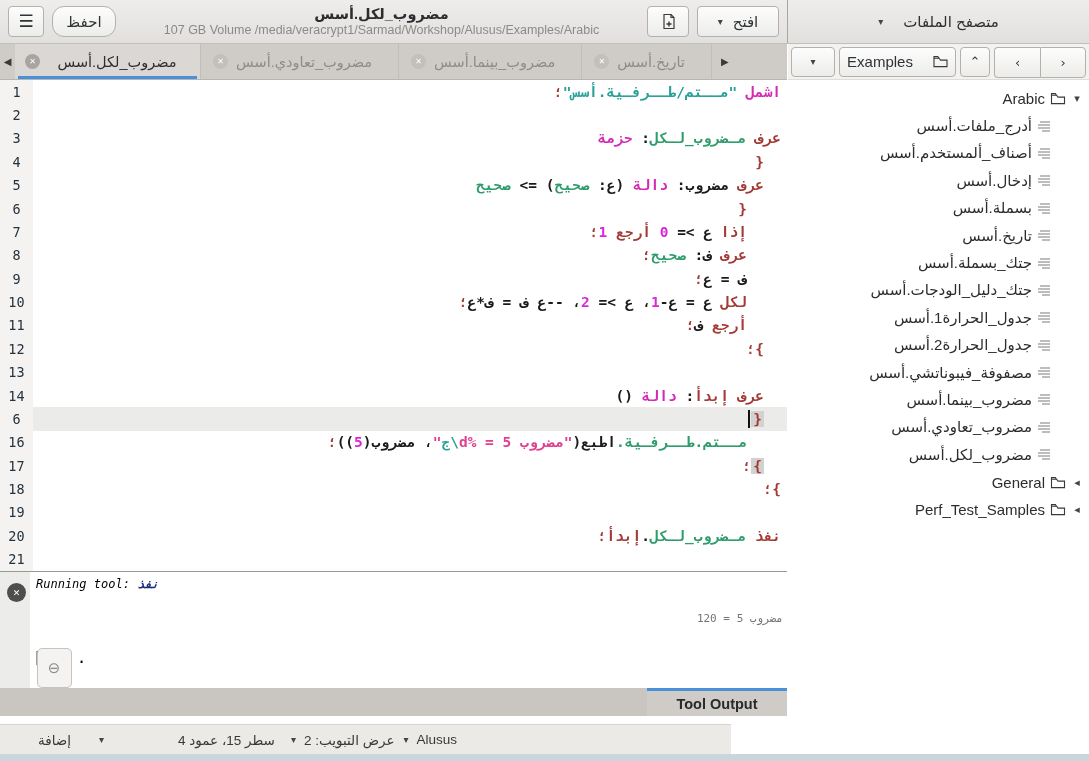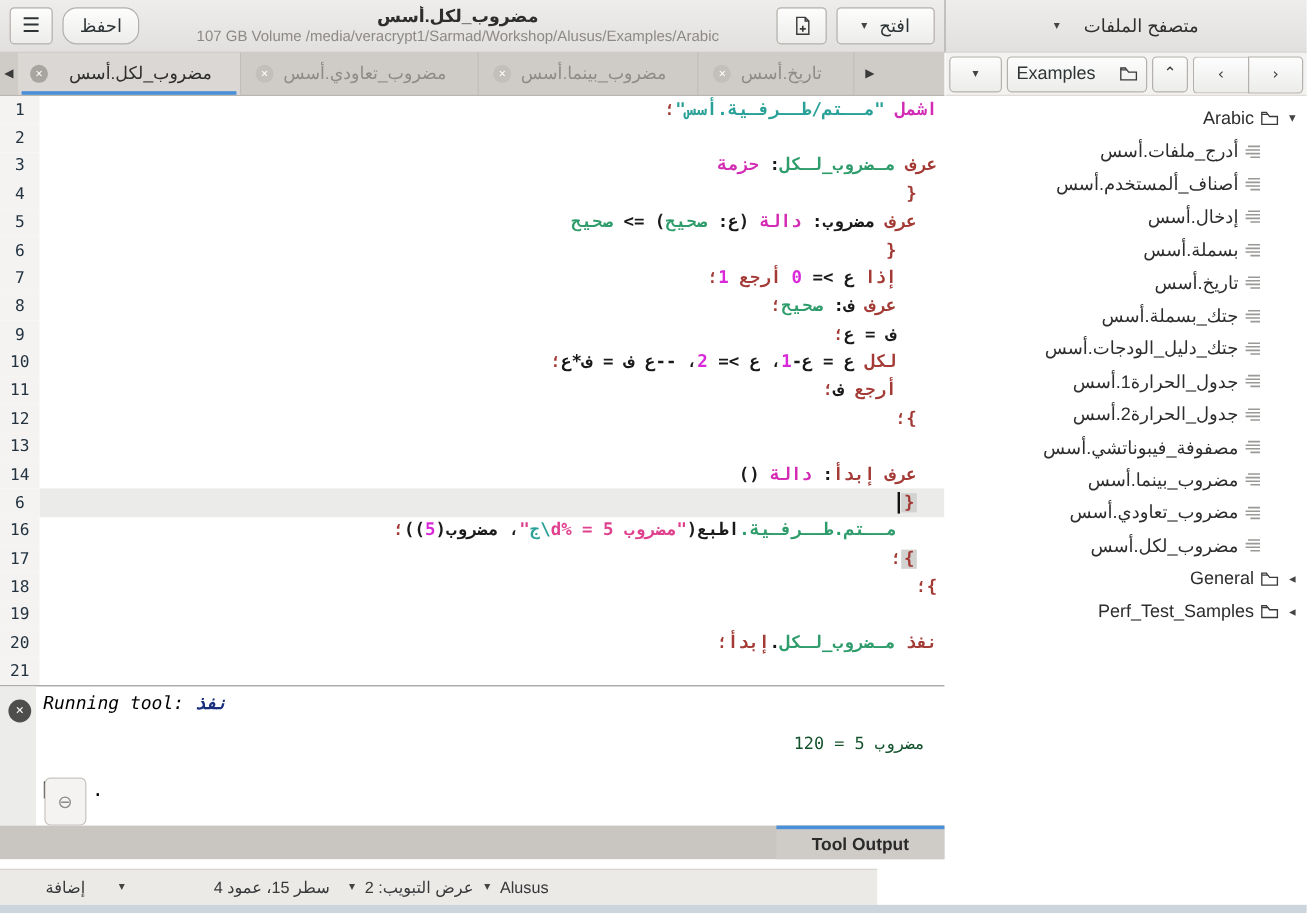--- a/index.html
+++ b/index.html
@@ -54,24 +54,24 @@
   .sg-bh{color:var(--kr);background:#d2d2d0;padding:0 2px;}
   .caret{display:inline-block;width:2px;height:18px;background:#111;margin:0 1px;}
   
   #output{position:absolute;left:0;top:571px;width:787px;height:117px;background:#fff;
           border-top:1px solid #9b9894;box-sizing:border-box;}
   #output-gutter{position:absolute;left:0;top:0;width:30px;height:100%;background:#ececea;}
   #output-close{position:absolute;left:7px;top:11px;width:19px;height:19px;border-radius:50%;
                 background:#4e4e4c;color:#fff;font-size:9px;display:flex;align-items:center;
                 justify-content:center;}
   #output-run{position:absolute;left:36px;top:5px;font-family:"DejaVu Sans Mono",monospace;
-              font-style:italic;font-size:15px;color:#000;}
+              font-style:italic;font-size:12px;color:#000;}
   #output-run .toolname{font-weight:bold;color:#1a2f7e;}
-  #output-result{position:absolute;right:16px;top:40px;direction:rtl;
-                 font-family:"DejaVu Sans Mono","DejaVu Sans",monospace;font-size:14px;color:#14532d;}
+  #output-result{position:absolute;right:4px;top:40px;direction:rtl;
+                 font-family:"DejaVu Sans Mono","DejaVu Sans",monospace;font-size:11px;color:#737373;}
   #output-prompt{position:absolute;left:33px;top:76px;display:flex;align-items:flex-start;
                  font-family:"DejaVu Sans Mono",monospace;font-size:16px;color:#000;}
   #prompt-btn{width:33px;height:38px;margin-left:-6px;border:1px solid #c6c3bf;border-radius:5px;
               background:#f4f3f1;display:flex;align-items:center;justify-content:center;
               color:#8a8a88;font-size:15px;font-family:"DejaVu Sans",sans-serif;}
   #prompt-dot{margin-left:5px;}
   
   #tooltabbar{position:absolute;left:0;top:688px;width:787px;height:28px;background:#c9c6c2;}
   #tooltab{position:absolute;right:0;top:0;width:140px;height:100%;background:#cfccc8;
            border-top:3px solid var(--accent);box-sizing:border-box;display:flex;align-items:center;

